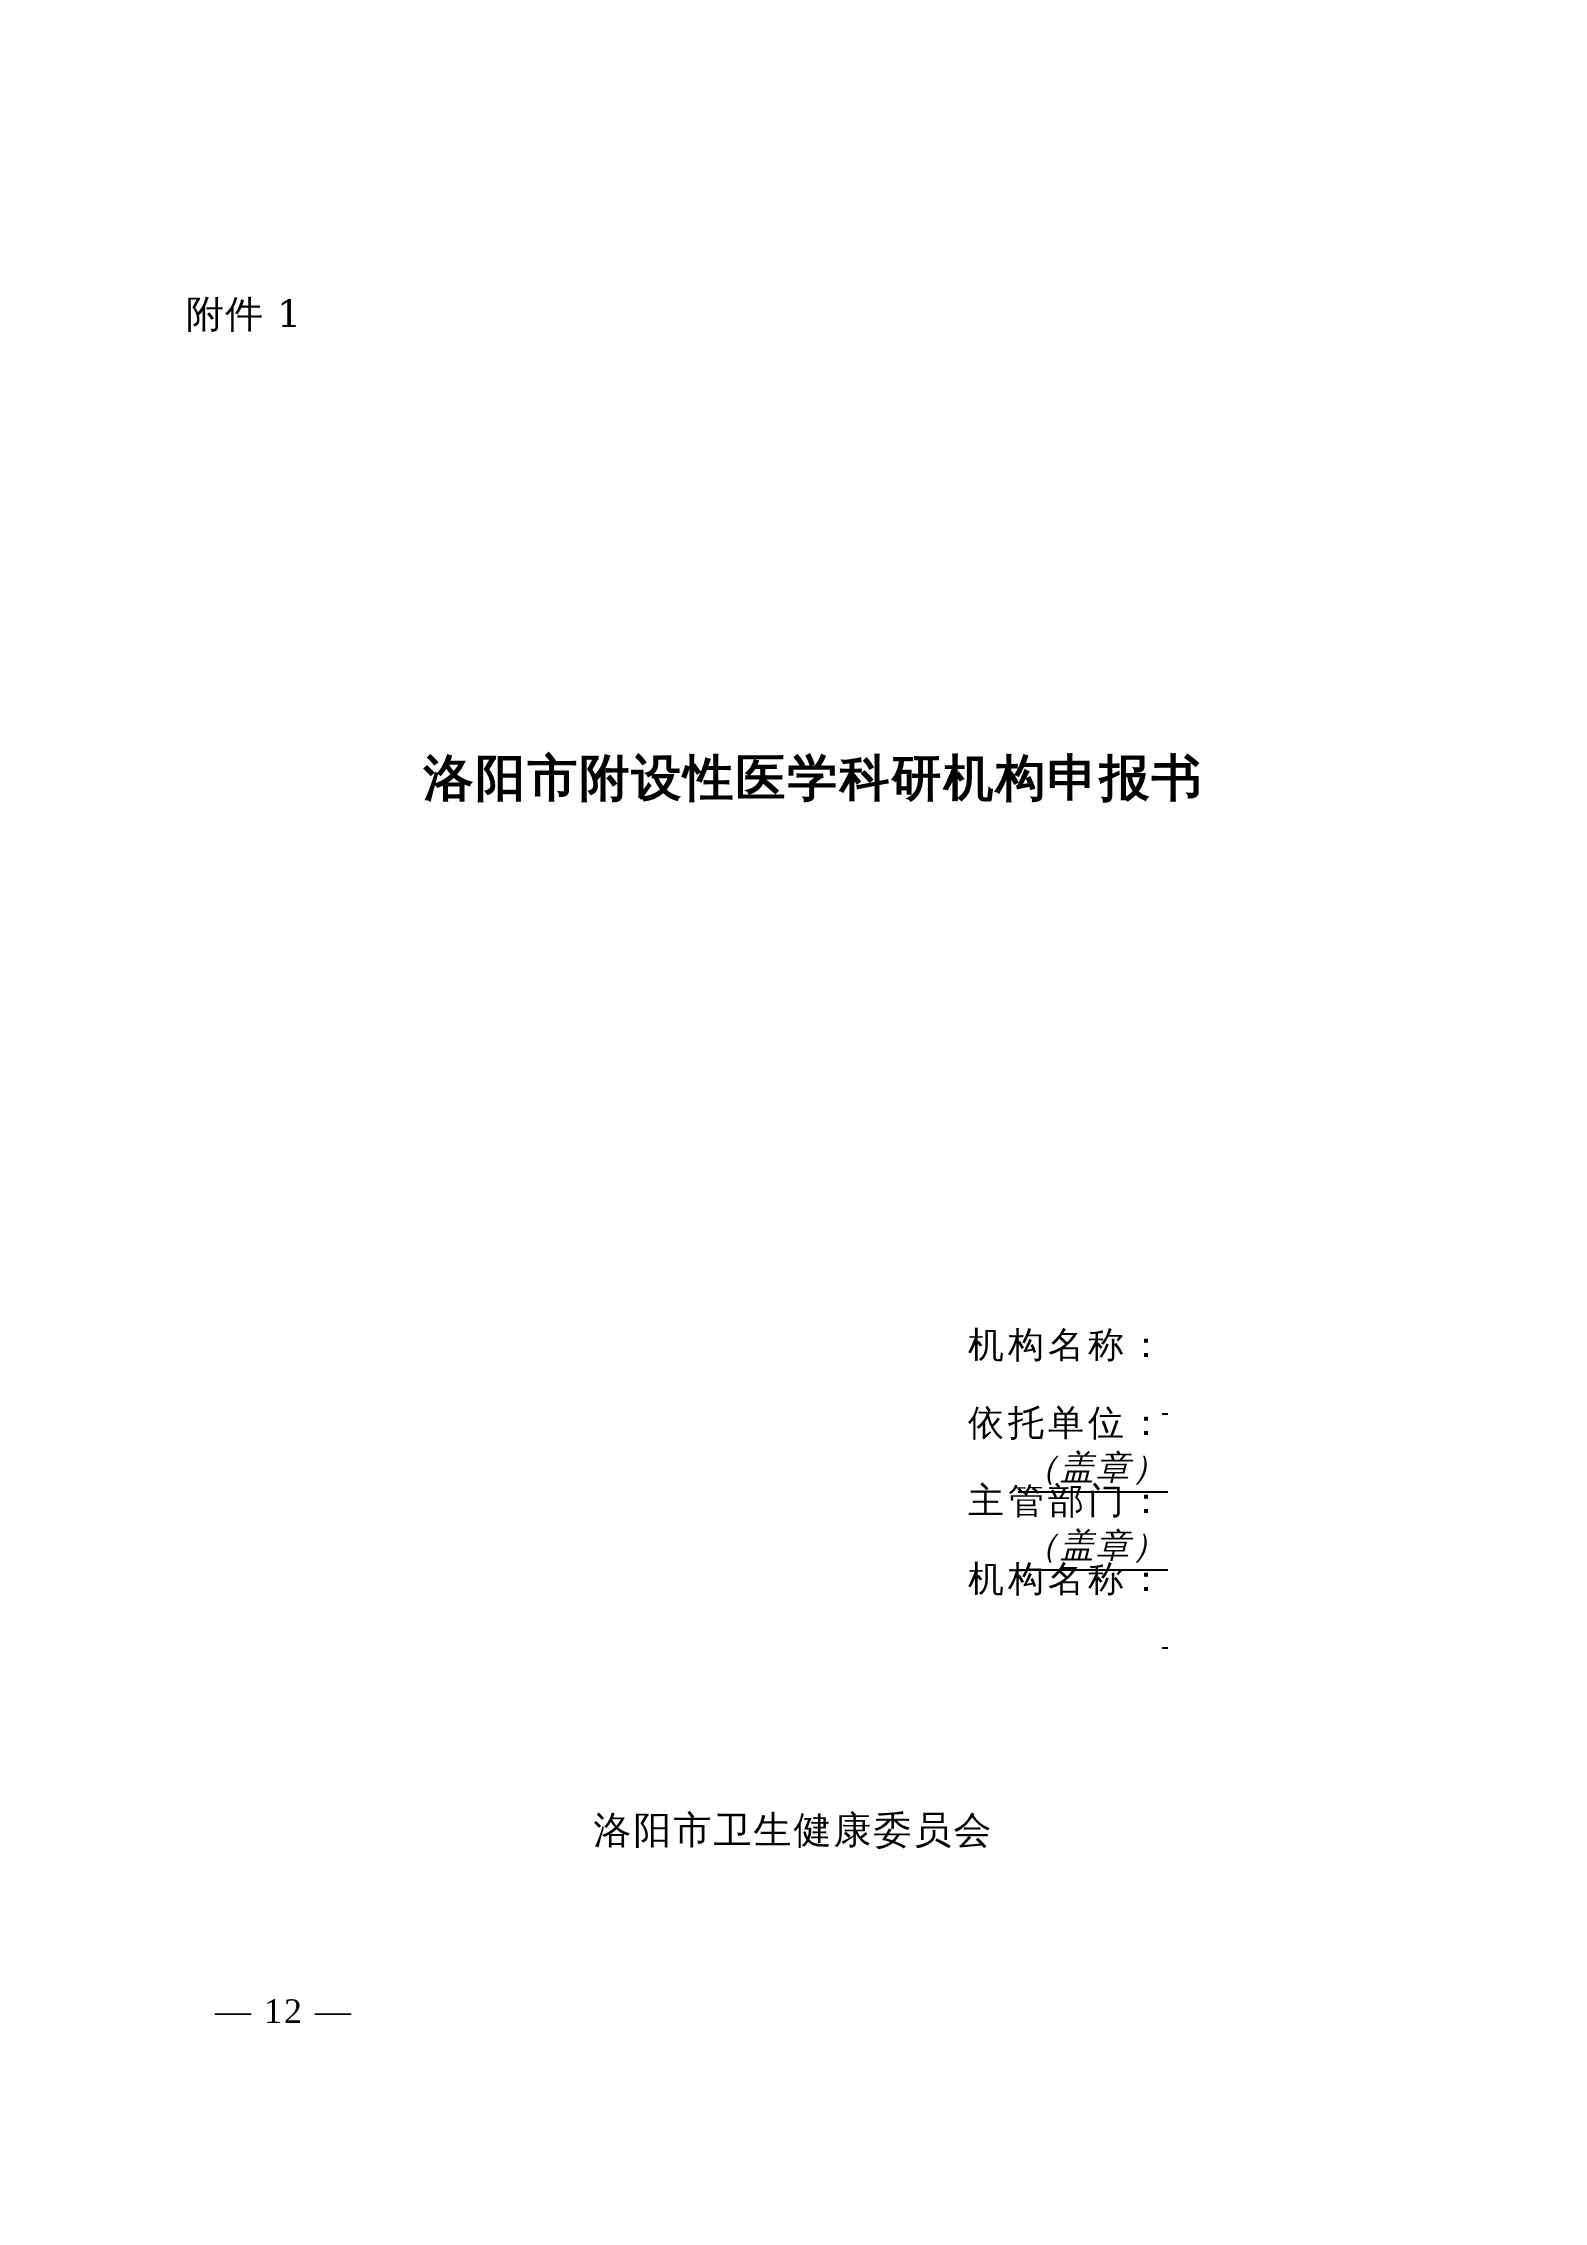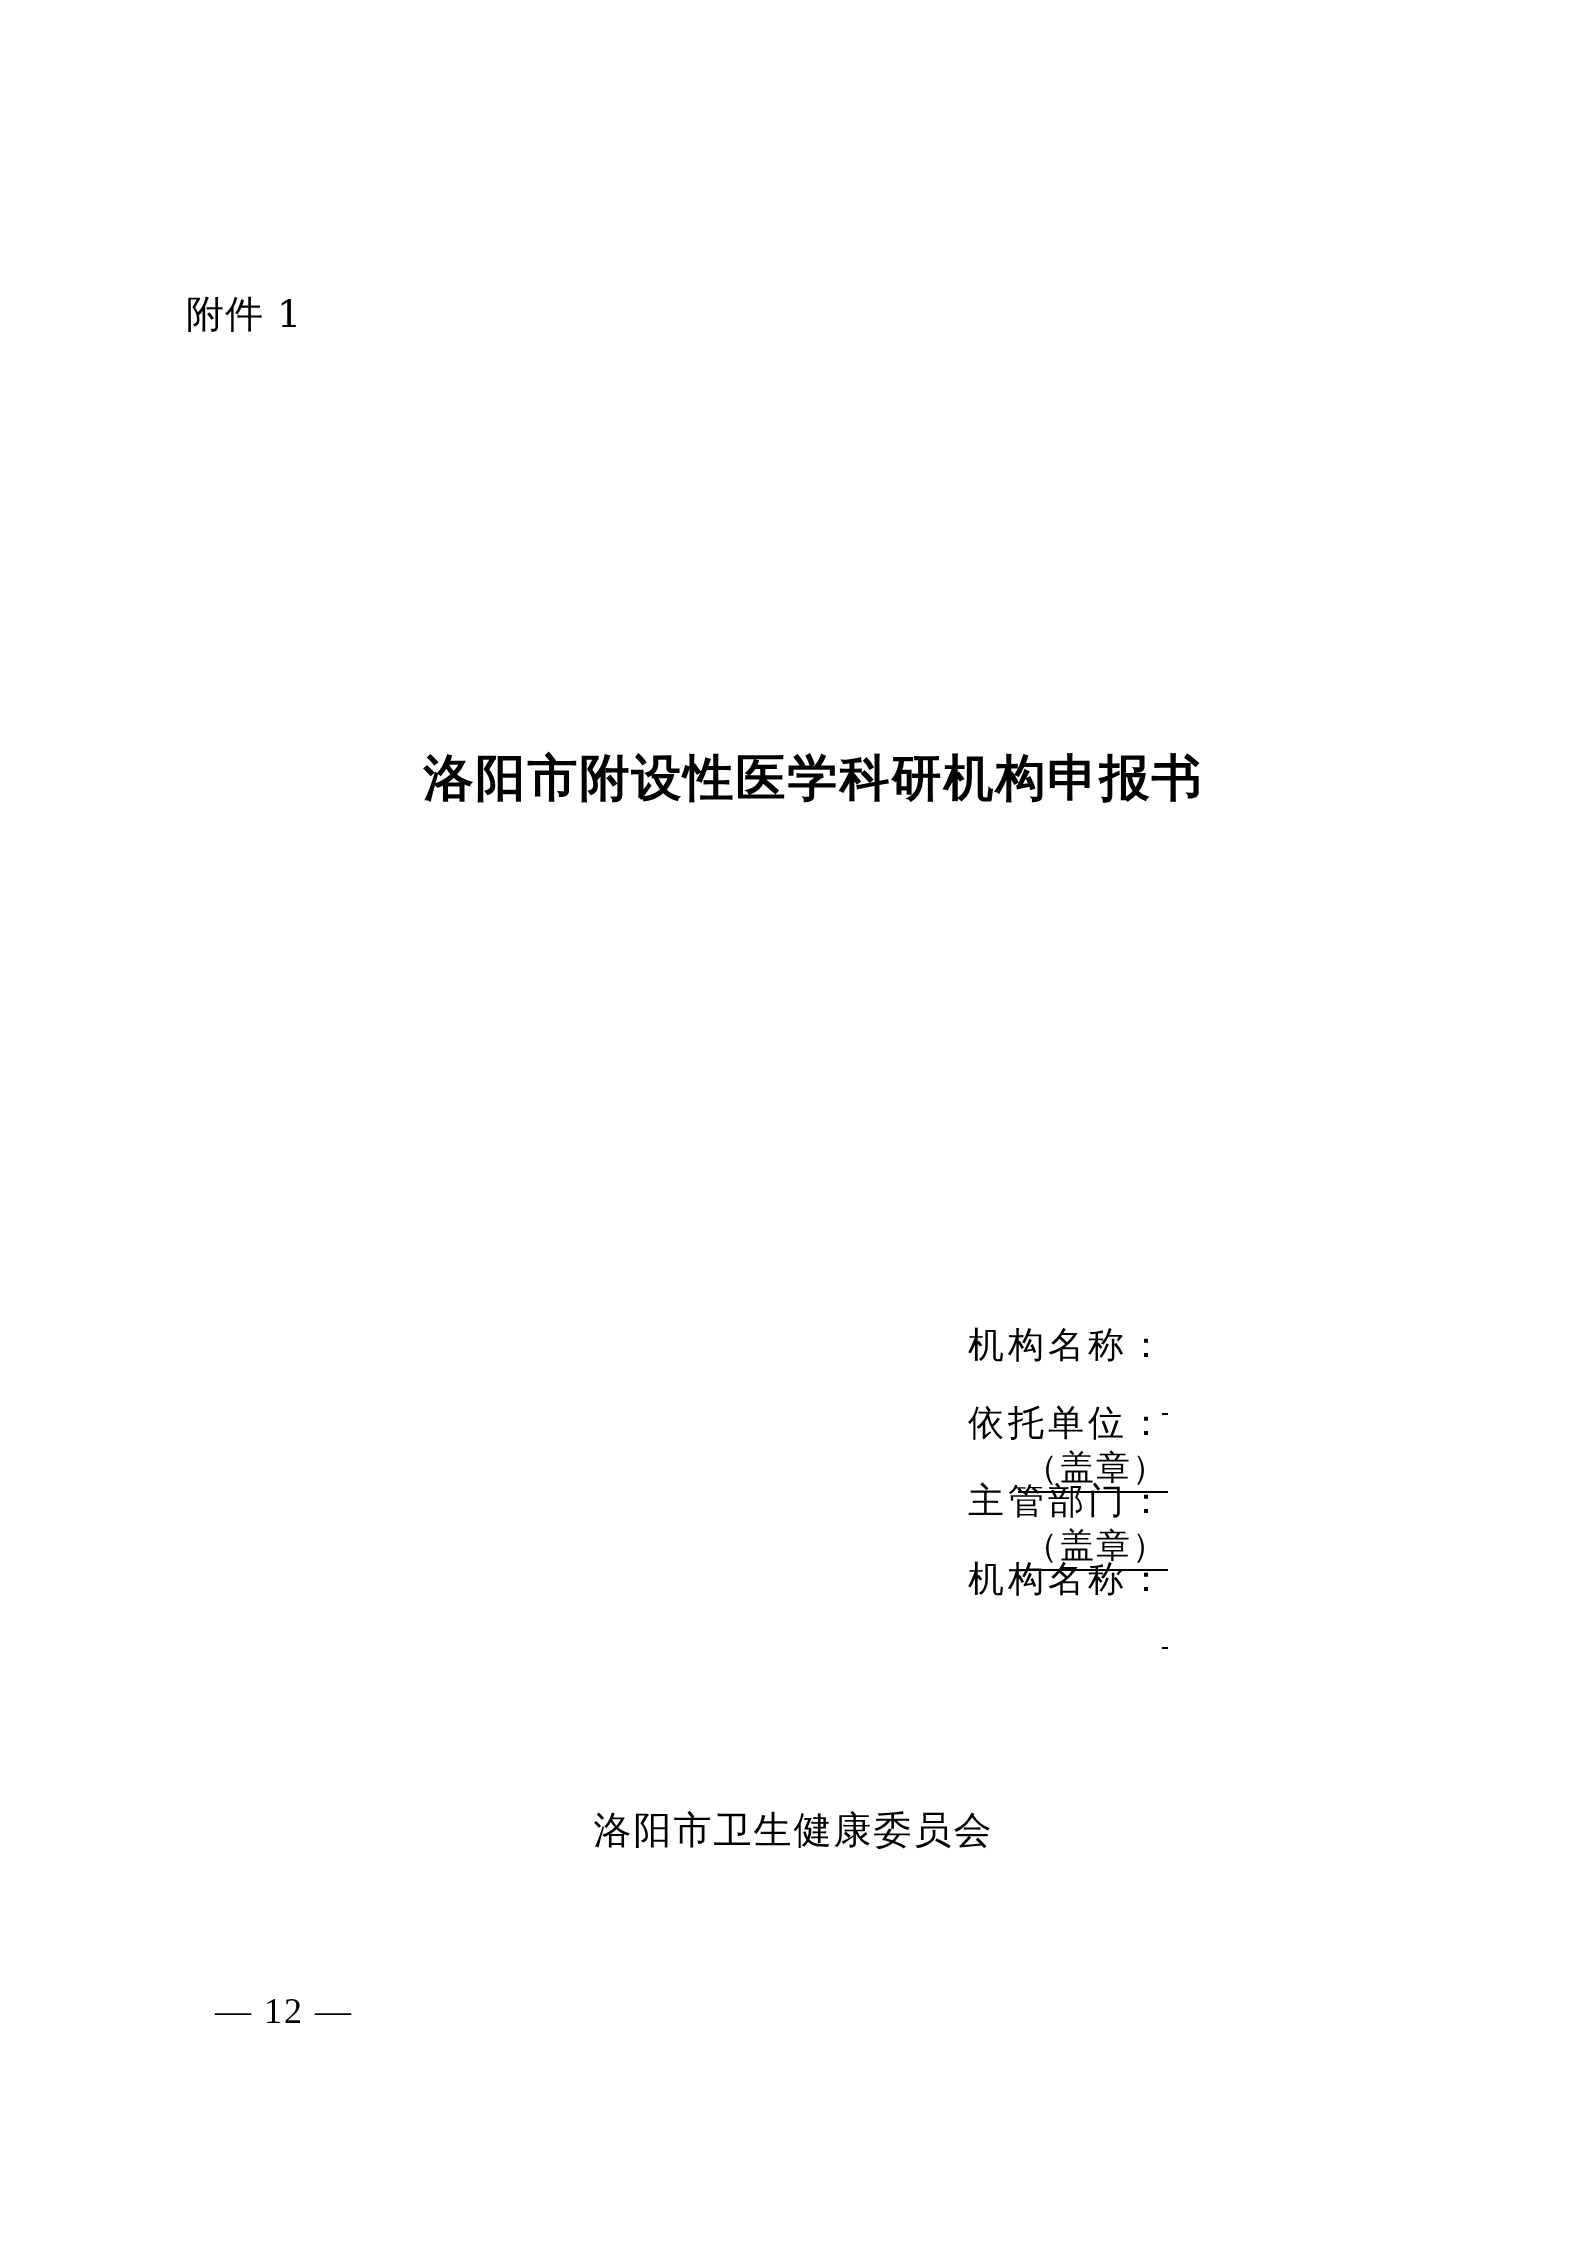--- a/index.html
+++ b/index.html
@@ -66,20 +66,21 @@
     flex: 1;
     border-bottom: 2px solid #000000;
     min-height: 44px;
     padding-bottom: 6px;
     padding-left: 6px;
     font-size: 34px;
     letter-spacing: 2px;
     line-height: 1.1;
     white-space: nowrap;
     box-sizing: border-box;
+    font-style: italic;
   }
   .issuer {
     position: absolute;
     left: 0;
     right: 0;
     top: 1805px;
     text-align: center;
     font-size: 38px;
     letter-spacing: 2px;
     white-space: nowrap;

